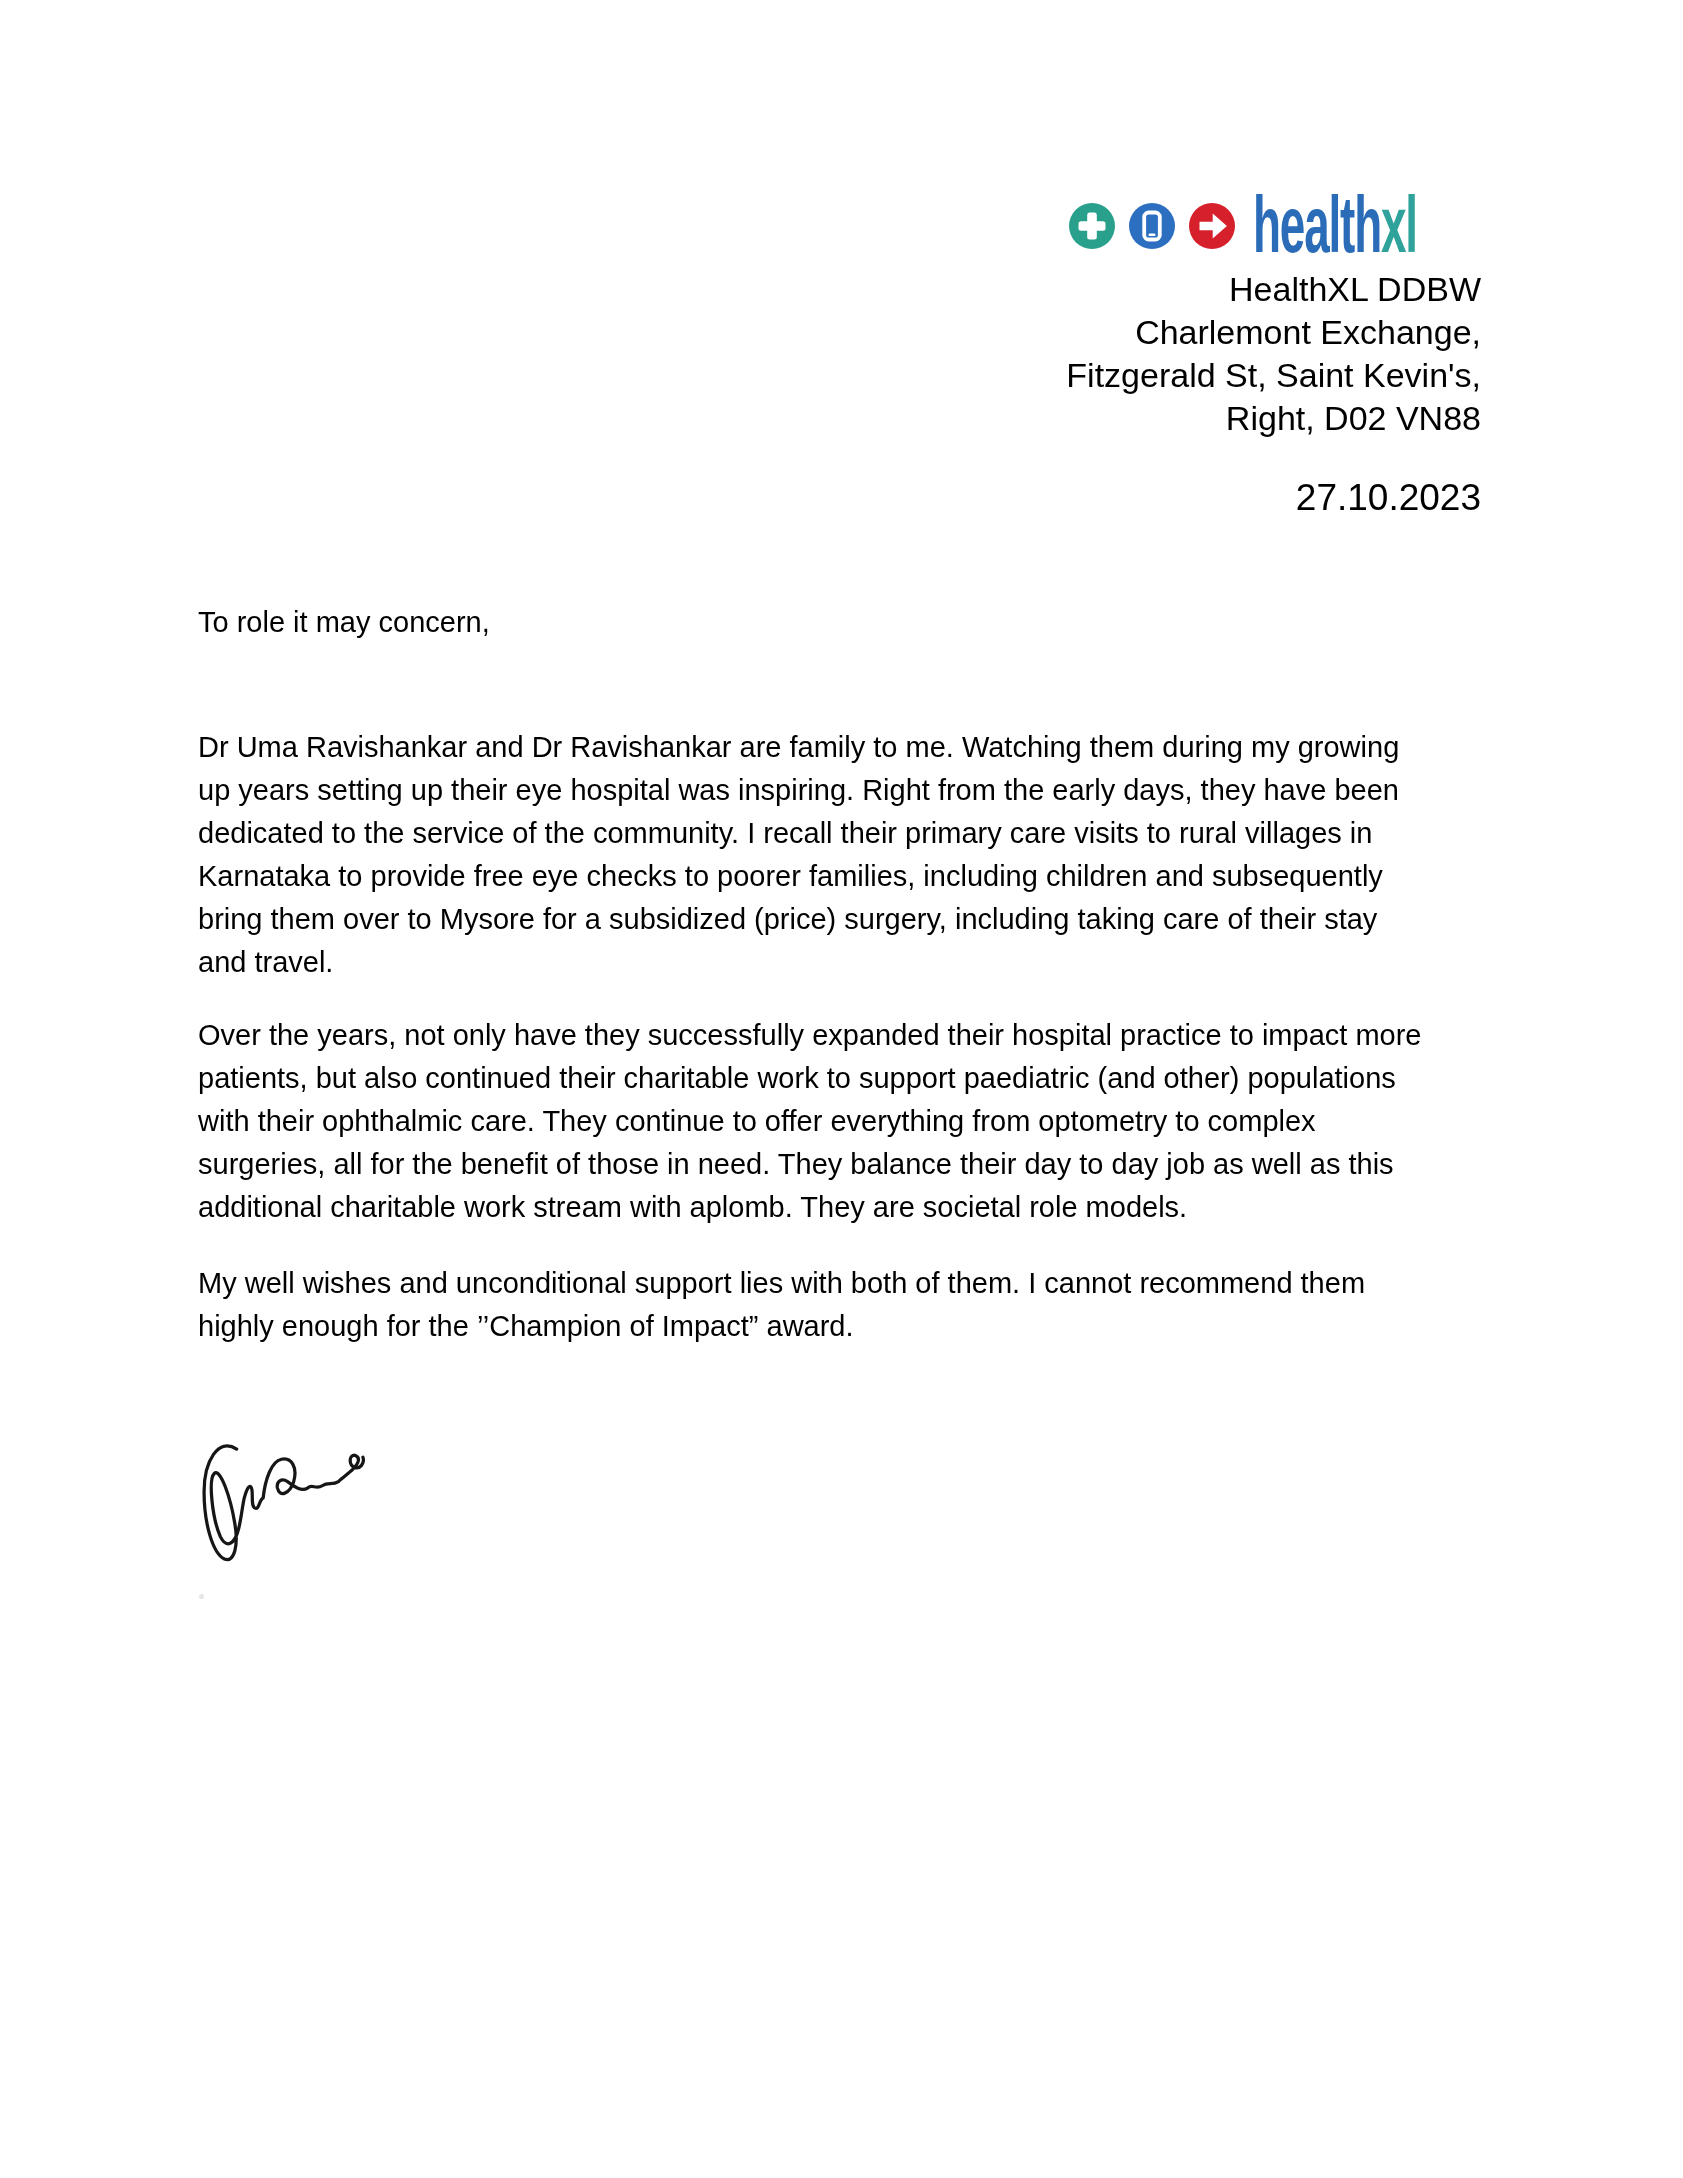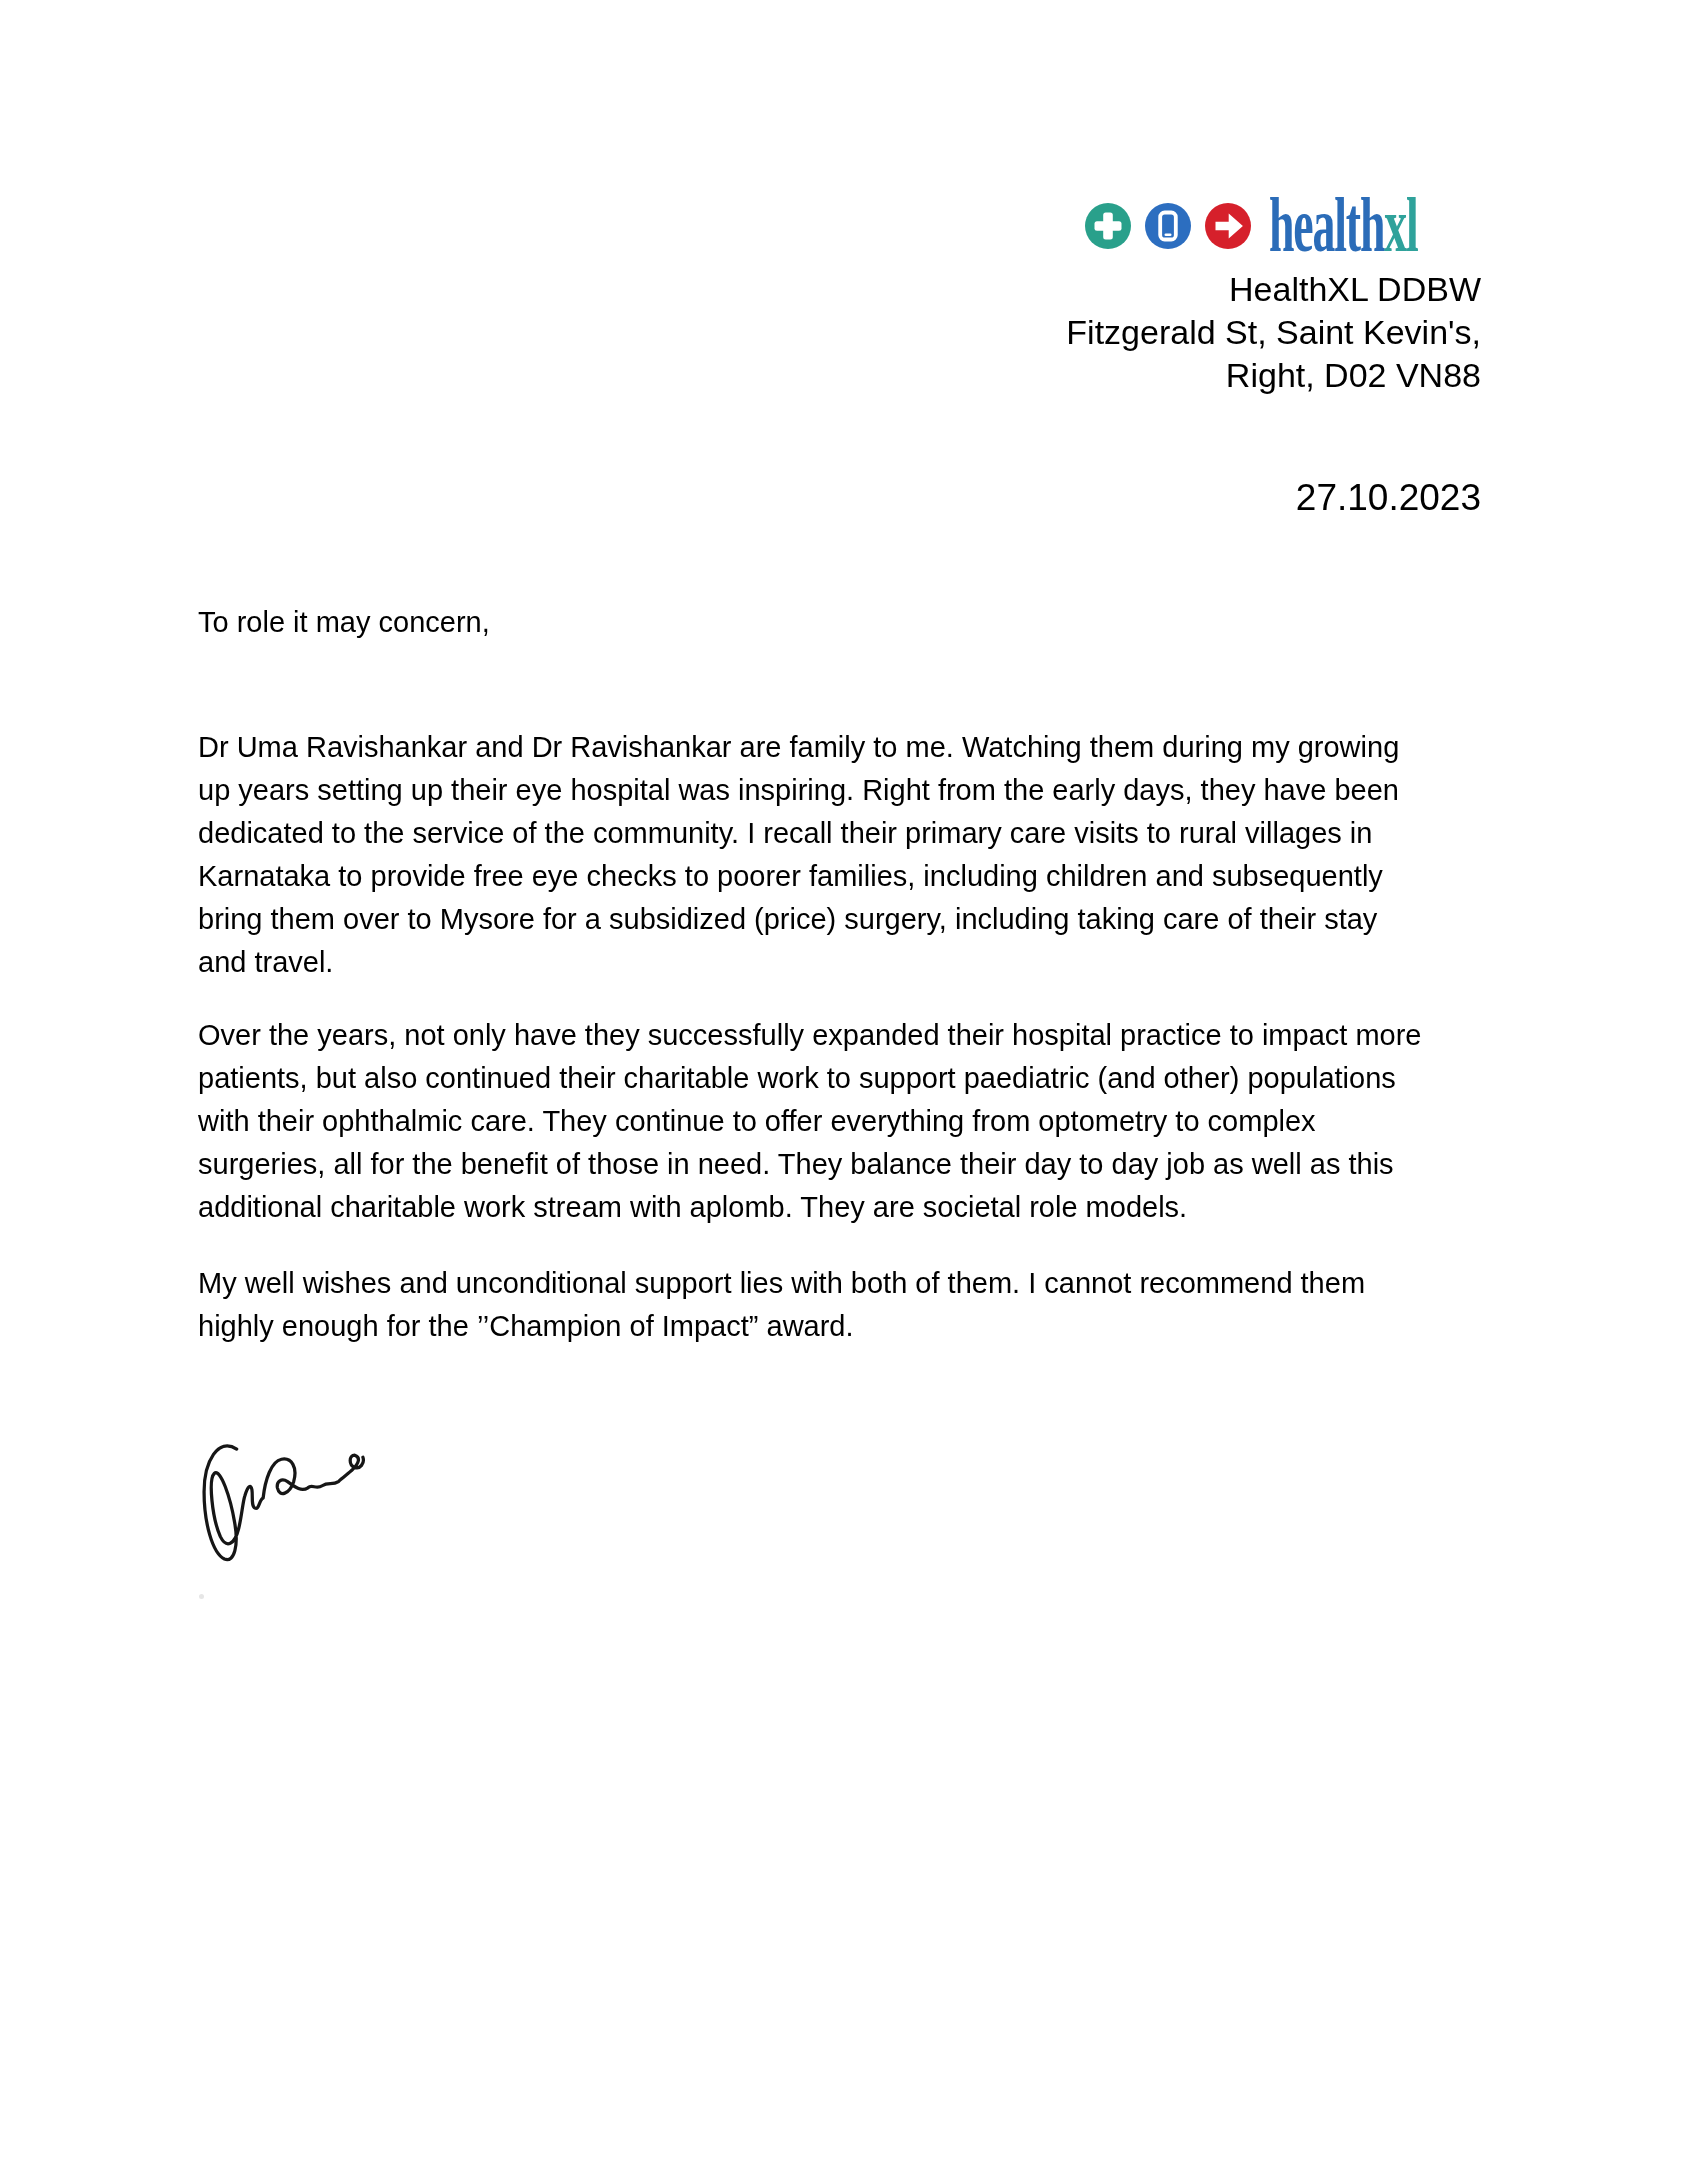--- a/index.html
+++ b/index.html
@@ -10,26 +10,25 @@
     background: #ffffff;
     font-family: "Liberation Sans", "DejaVu Sans", sans-serif;
     color: #000000;
     overflow: hidden;
   }
 
   
   .logo-row {
     position: absolute;
     top: 194px;
-    right: 214px;
+    right: 230px;
     height: 63px;
     display: flex;
     align-items: center;
     gap: 14px;
-    font-family: Liberation Serif, serif;
   }
   .logo-badge { width: 46px; height: 46px; display: block; }
   .brand-wrap {
     position: relative;
     width: 200px;
     height: 63px;
     margin-left: 4px;
     overflow: visible;
   }
   .brand {
@@ -137,20 +136,21 @@
     </svg>
     <span class="brand-wrap">
       <span class="brand">
         <span class="health">health</span><span class="xl">xl</span>
       </span>
     </span>
   </div>
 
   <div class="header-text">
     <div>HealthXL DDBW</div>
+    <div>Charlemont Exchange,</div>
     <div>Fitzgerald St, Saint Kevin's,</div>
     <div>Right, D02 VN88</div>
   </div>
 
   <div class="letter-date">27.10.2023</div>
 
   <div class="salutation">To role it may concern,</div>
 
   <div class="para para-1">Dr Uma Ravishankar and Dr Ravishankar are family to me. Watching them during my growing
 up years setting up their eye hospital was inspiring. Right from the early days, they have been

